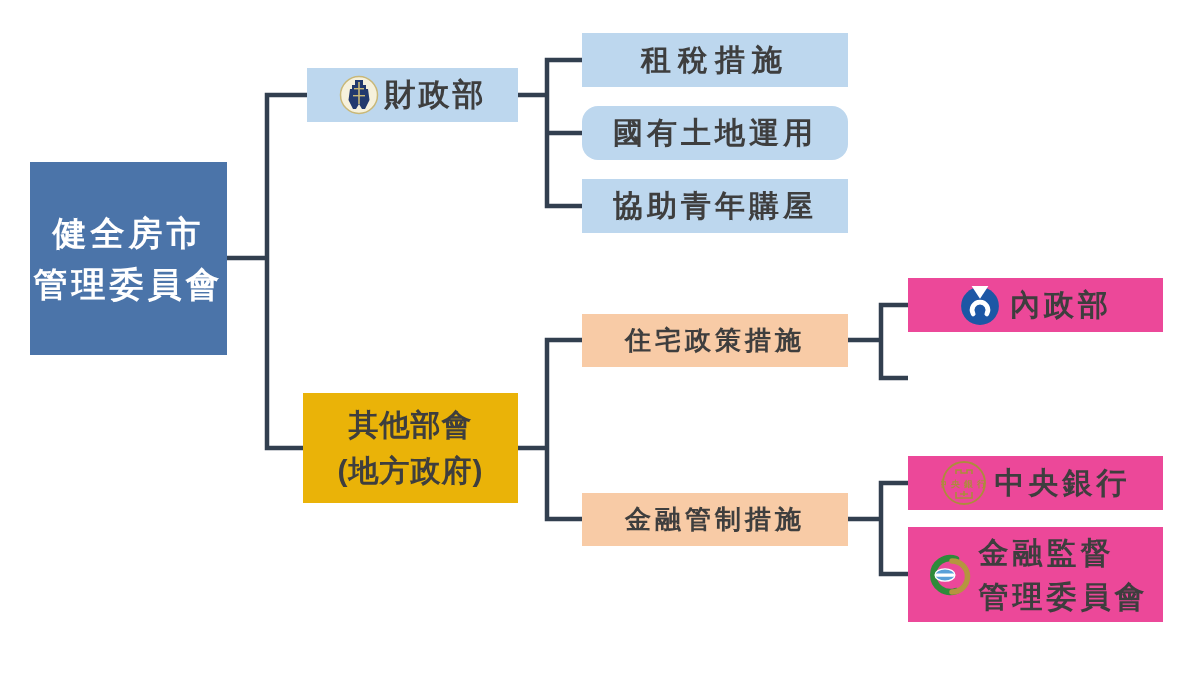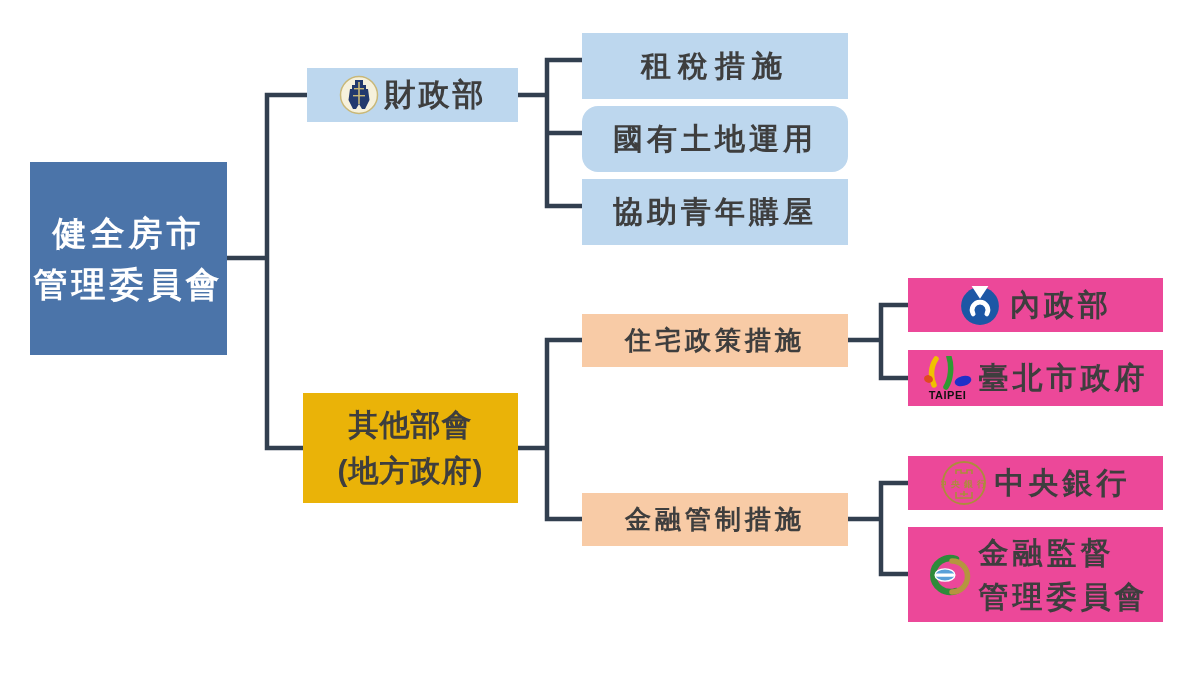--- a/index.html
+++ b/index.html
@@ -17,21 +17,21 @@
   .node{z-index:1;}
 
   
   .root{
     left:30px;top:162px;width:197px;height:193px;background:#4b74a9;color:#ffffff;
     font-size:34px;letter-spacing:4px;line-height:1.5;text-align:center;
   }
   
   .mof{left:307px;top:68px;width:211px;height:54px;background:#bdd7ee;font-size:31px;letter-spacing:3px;gap:6px;}
   
-  .leaf-blue{background:#bdd7ee;left:582px;width:266px;height:66px;font-size:30px;letter-spacing:7px;}
+  .leaf-blue{background:#bdd7ee;left:582px;width:266px;height:54px;font-size:30px;letter-spacing:7px;}
   .tax{top:33px;}
   .land{top:106px;letter-spacing:4px;border-radius:16px;}
   .youth{top:179px;letter-spacing:4px;}
   
   .others{left:303px;top:393px;width:215px;height:110px;background:#eab308;font-size:30px;line-height:1.55;text-align:center;letter-spacing:1px;}
   .mid-orange{background:#f8cba6;left:582px;width:266px;height:53px;font-size:26px;letter-spacing:4px;}
   .housing{top:314px;}
   .finance{top:493px;}
   .leaf-orange{background:#ec4899;left:908px;width:255px;font-size:30px;letter-spacing:4px;}
   .moi{top:278px;height:54px;gap:9px;}
@@ -105,32 +105,20 @@
     <span class="icon">
       <svg width="42" height="42" viewBox="0 0 40 40">
         <circle cx="20" cy="21" r="18" fill="#1c57a5"></circle>
         <path d="M12 2 L20 14 L28 2 Z" fill="#ffffff"></path>
         <path d="M13.5 28.5 A7.5 7.5 0 1 1 26.5 28.5" stroke="#ffffff" stroke-width="4.5" fill="none" stroke-linecap="round"></path>
       </svg>
     </span>
     <span>內政部</span>
   </div>
 
-  <div class="node leaf-orange taipei">
-    <span class="icon">
-      <svg width="50" height="36" viewBox="0 0 50 36">
-        <path d="M13 3 C8 10 7 21 11 29" stroke="#f0c000" stroke-width="5.5" fill="none" stroke-linecap="round"></path>
-        <path d="M26 1 C29 10 28 23 23 31" stroke="#2f9a32" stroke-width="5.5" fill="none" stroke-linecap="round"></path>
-        <ellipse cx="40" cy="25" rx="8.5" ry="5" fill="#2030c8" transform="rotate(-14 40 25)"></ellipse>
-        <ellipse cx="5.5" cy="23" rx="4.5" ry="3.8" fill="#e04a20" transform="rotate(18 5.5 23)"></ellipse>
-      </svg>
-      <span class="taipei-word">TAIPEI</span>
-    </span>
-    <span>臺北市政府</span>
-  </div>
 
   <div class="node leaf-orange cbc">
     <span class="icon">
       <svg width="46" height="46" viewBox="0 0 46 46">
         <circle cx="23" cy="23" r="21" fill="none" stroke="#ad8c3c" stroke-width="1.8"></circle>
         <path d="M15 14 v-4 h5 v3 h6 v-3 h5 v4" stroke="#ad8c3c" stroke-width="1.6" fill="none"></path>
         <path d="M15 32 v6 h16 v-6 M23 31 v5 M19 34 h8" stroke="#ad8c3c" stroke-width="1.6" fill="none"></path>
         <text x="23" y="26.5" text-anchor="middle" font-size="9" font-weight="bold" fill="#ad8c3c">中央銀行</text>
       </svg>
     </span>

